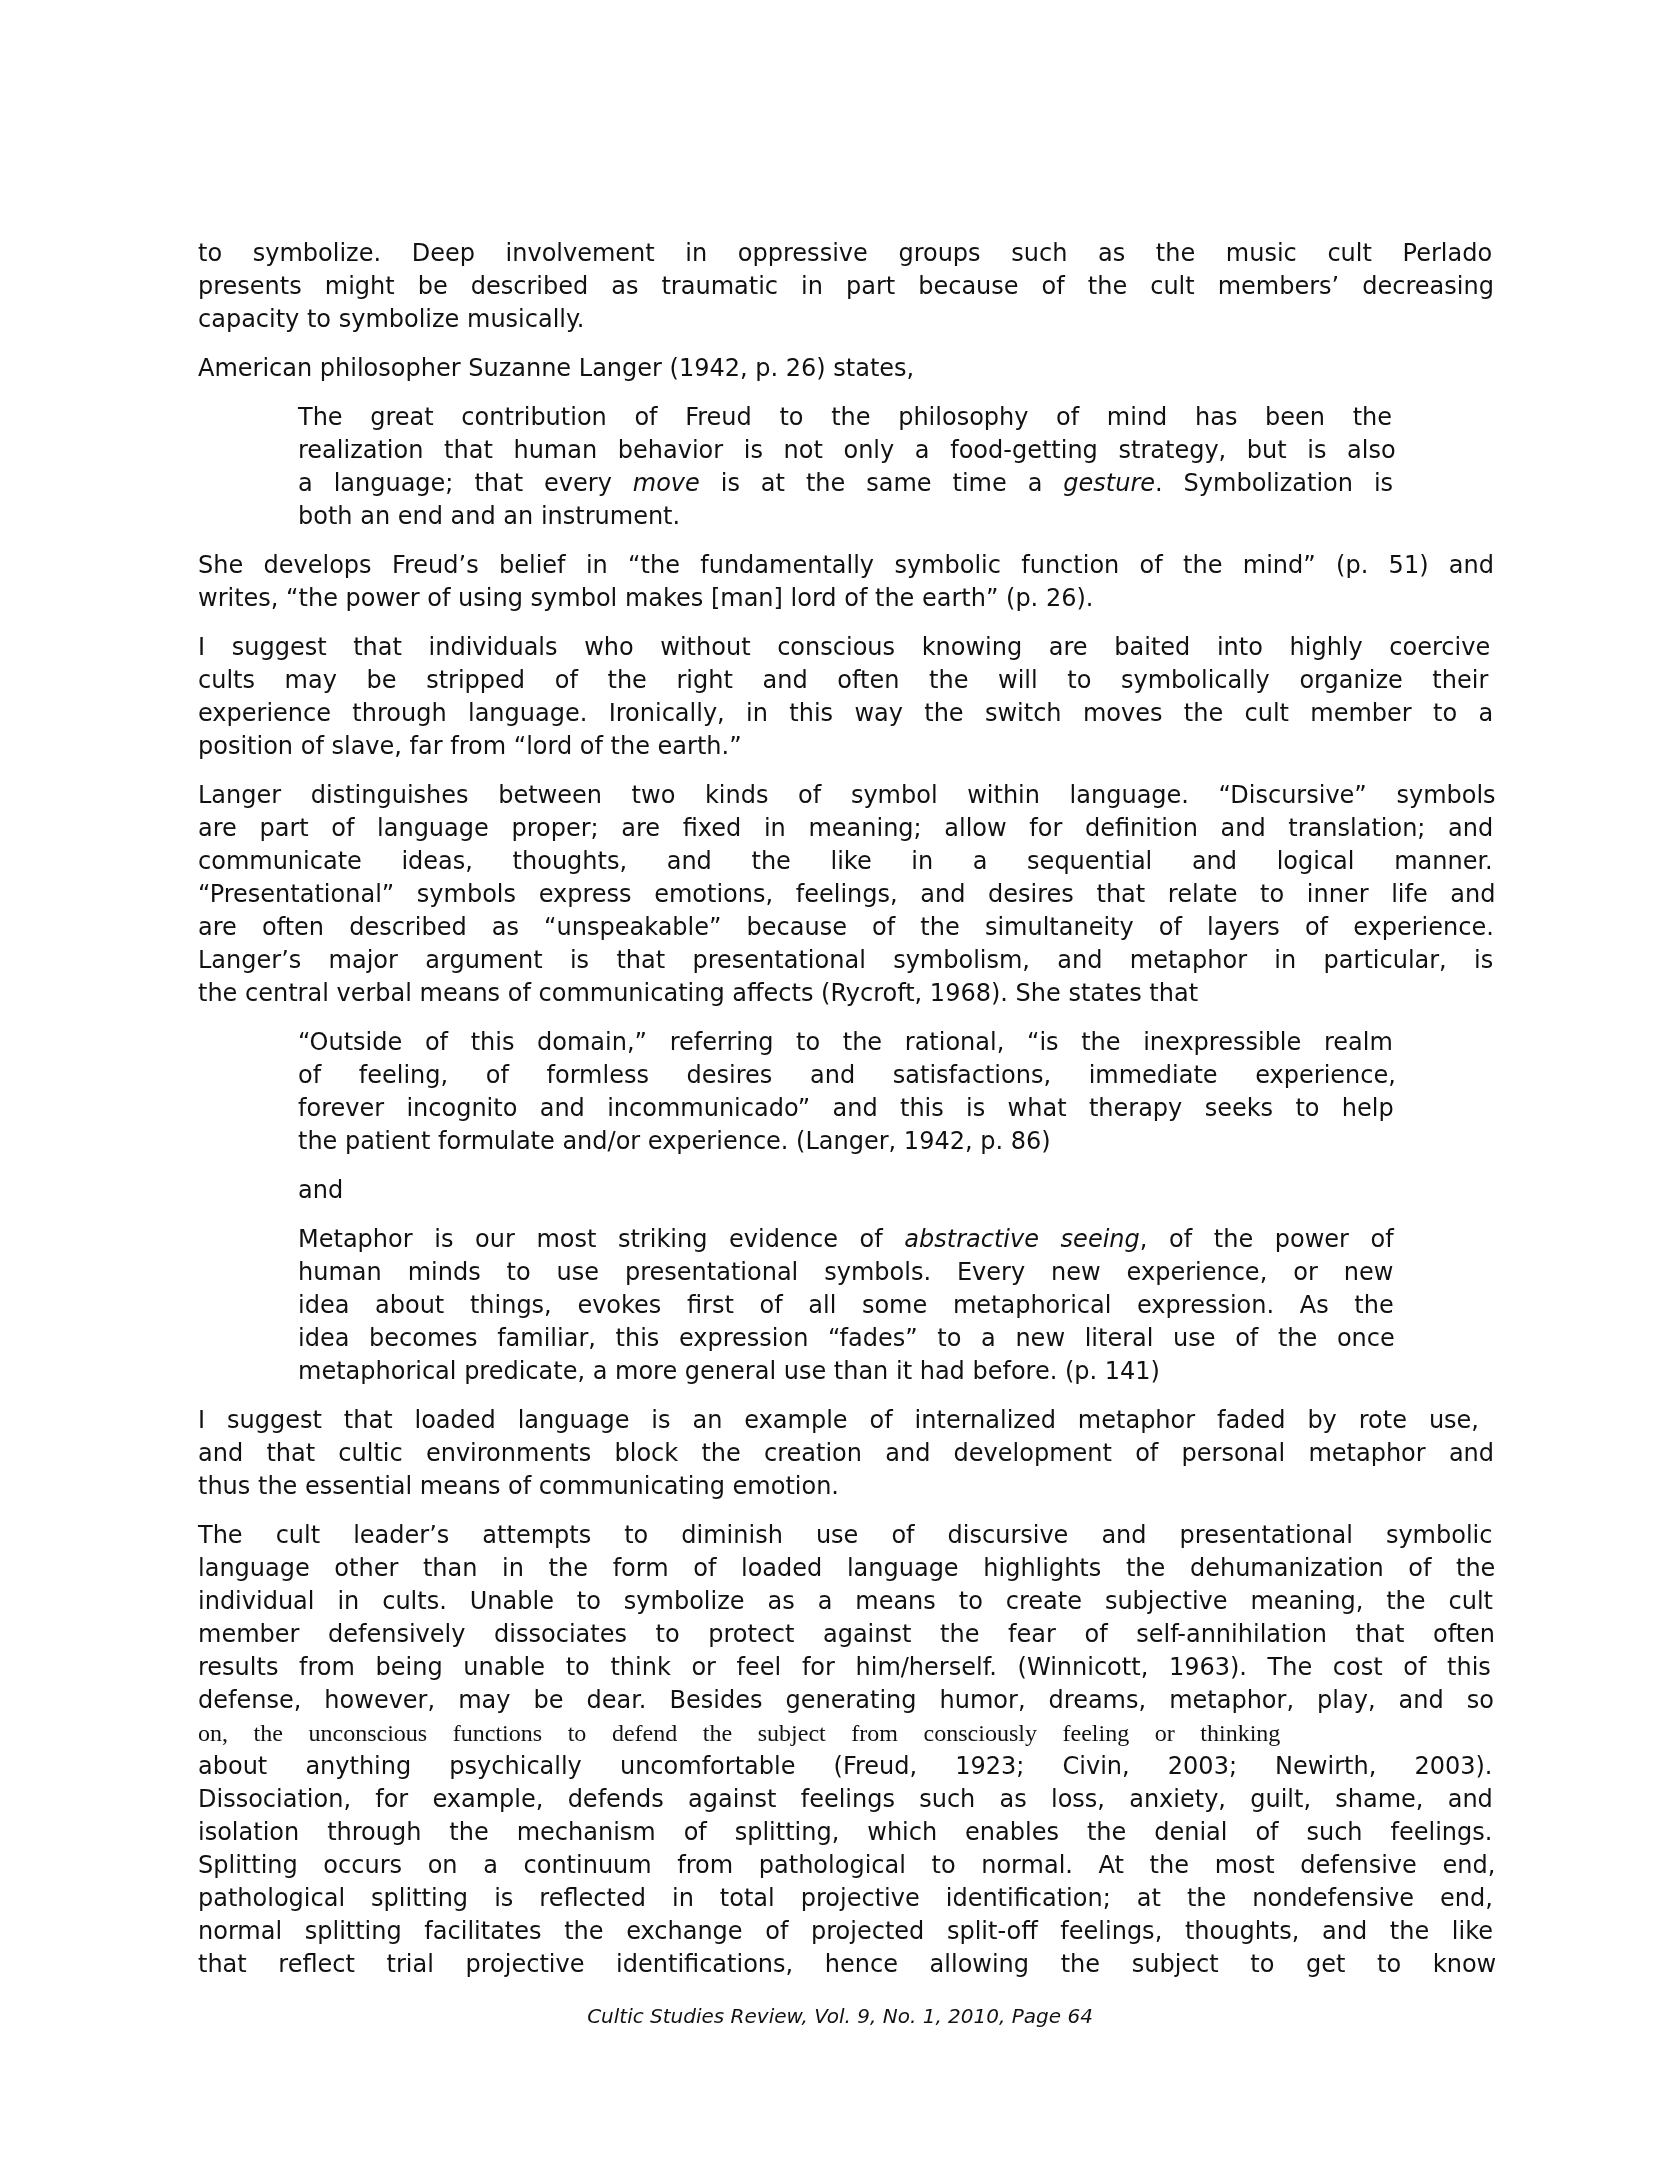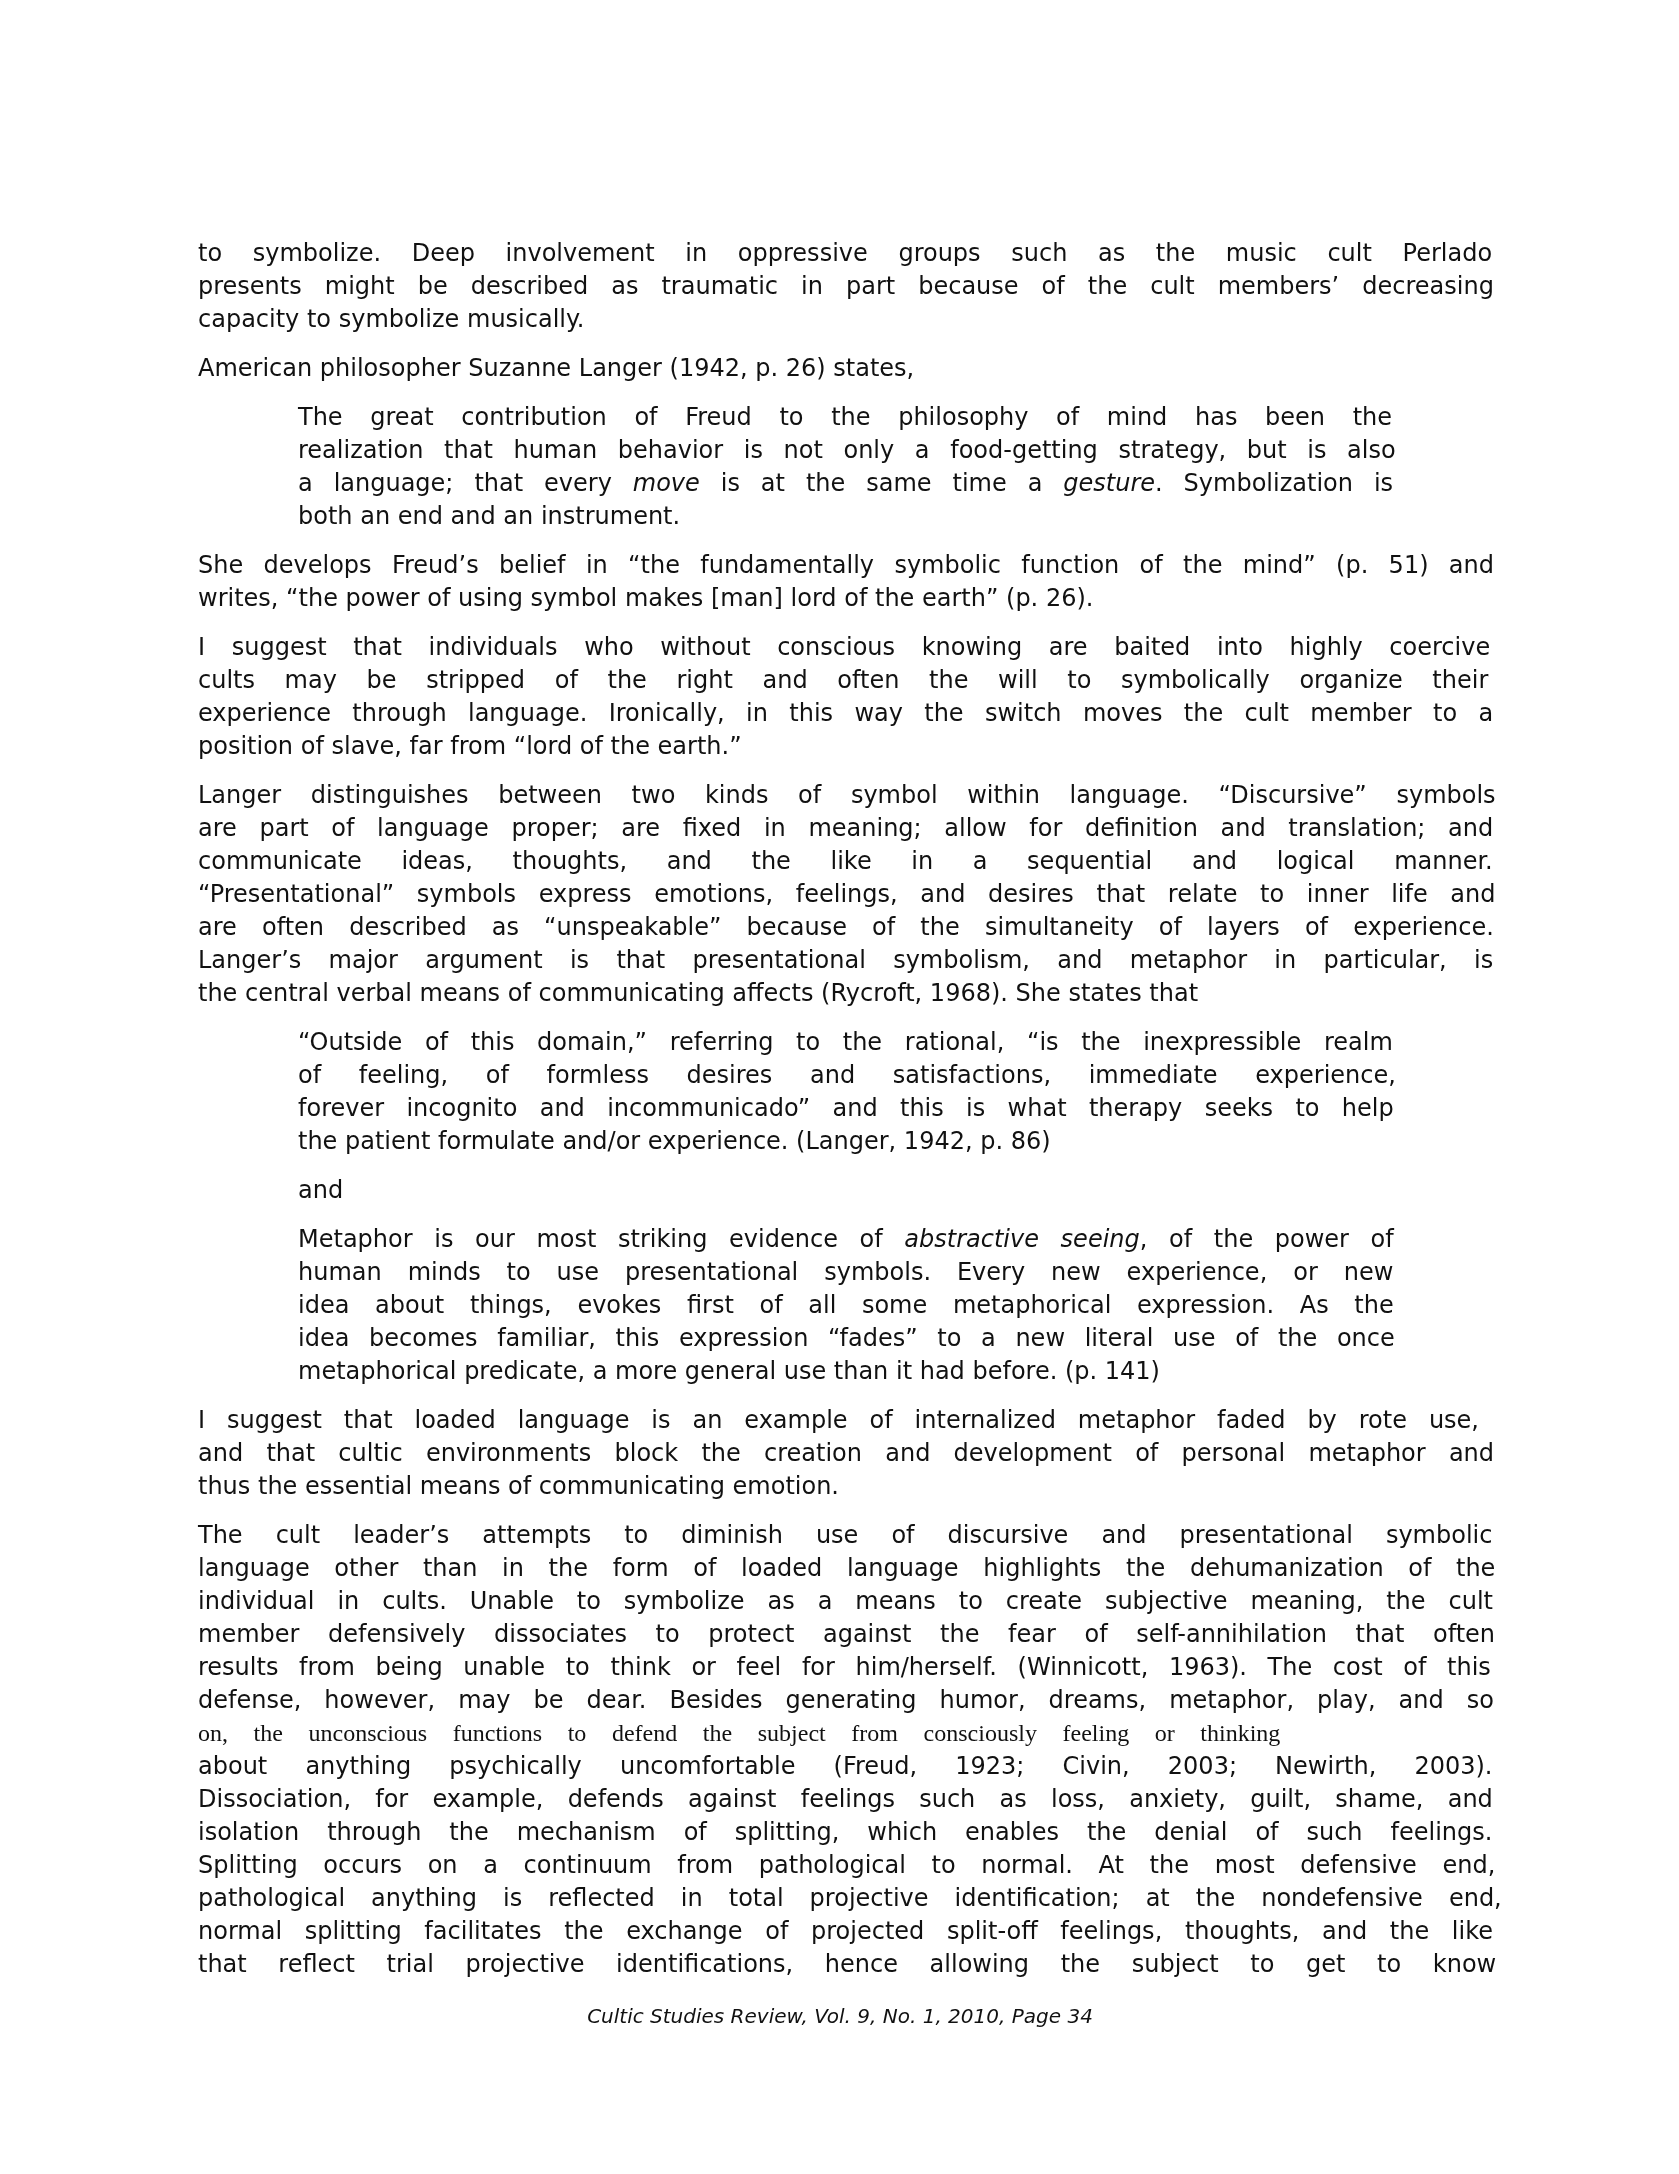--- a/index.html
+++ b/index.html
@@ -81,20 +81,20 @@
       <span class="line" style="display: block; text-align: left; text-align-last: left; word-spacing: 17px;">language other than in the form of loaded language highlights the dehumanization of the</span>
       <span class="line" style="display: block; text-align: left; text-align-last: left; word-spacing: 15.3px;">individual in cults. Unable to symbolize as a means to create subjective meaning, the cult</span>
       <span class="line" style="display: block; text-align: left; text-align-last: left; word-spacing: 21px;">member defensively dissociates to protect against the fear of self-annihilation that often</span>
       <span class="line" style="display: block; text-align: left; text-align-last: left; word-spacing: 13px;">results from being unable to think or feel for him/herself. (Winnicott, 1963). The cost of this</span>
       <span class="line" style="display: block; text-align: left; text-align-last: left; word-spacing: 15.4px;">defense, however, may be dear. Besides generating humor, dreams, metaphor, play, and so</span>
       <span class="line" style="display: block; text-align: left; text-align-last: left; word-spacing: 19.6px; font-family: Liberation Serif, serif;">on, the unconscious functions to defend the subject from consciously feeling or thinking</span>
       <span class="line" style="display: block; text-align: left; text-align-last: left; word-spacing: 30.5px;">about anything psychically uncomfortable (Freud, 1923; Civin, 2003; Newirth, 2003).</span>
       <span class="line" style="display: block; text-align: left; text-align-last: left; word-spacing: 16.6px;">Dissociation, for example, defends against feelings such as loss, anxiety, guilt, shame, and</span>
       <span class="line" style="display: block; text-align: left; text-align-last: left; word-spacing: 20.3px;">isolation through the mechanism of splitting, which enables the denial of such feelings.</span>
       <span class="line" style="display: block; text-align: left; text-align-last: left; word-spacing: 18px;">Splitting occurs on a continuum from pathological to normal. At the most defensive end,</span>
-      <span class="line" style="display: block; text-align: left; text-align-last: left; word-spacing: 18.4px;">pathological anything is reflected in total projective identification; at the nondefensive end,</span>
+      <span class="line" style="display: block; text-align: left; text-align-last: left; word-spacing: 18.4px;">pathological splitting is reflected in total projective identification; at the nondefensive end,</span>
       <span class="line" style="display: block; text-align: left; text-align-last: left; word-spacing: 15px;">normal splitting facilitates the exchange of projected split-off feelings, thoughts, and the like</span>
       <span class="line" style="display: block; text-align: left; text-align-last: left; word-spacing: 24px;">that reflect trial projective identifications, hence allowing the subject to get to know</span>
     </div>
   </div>
 
-<div class="footer">Cultic Studies Review, Vol. 9, No. 1, 2010, Page 34</div>
+<div class="footer">Cultic Studies Review, Vol. 9, No. 1, 2010, Page 64</div>
 
 
 </body></html>

